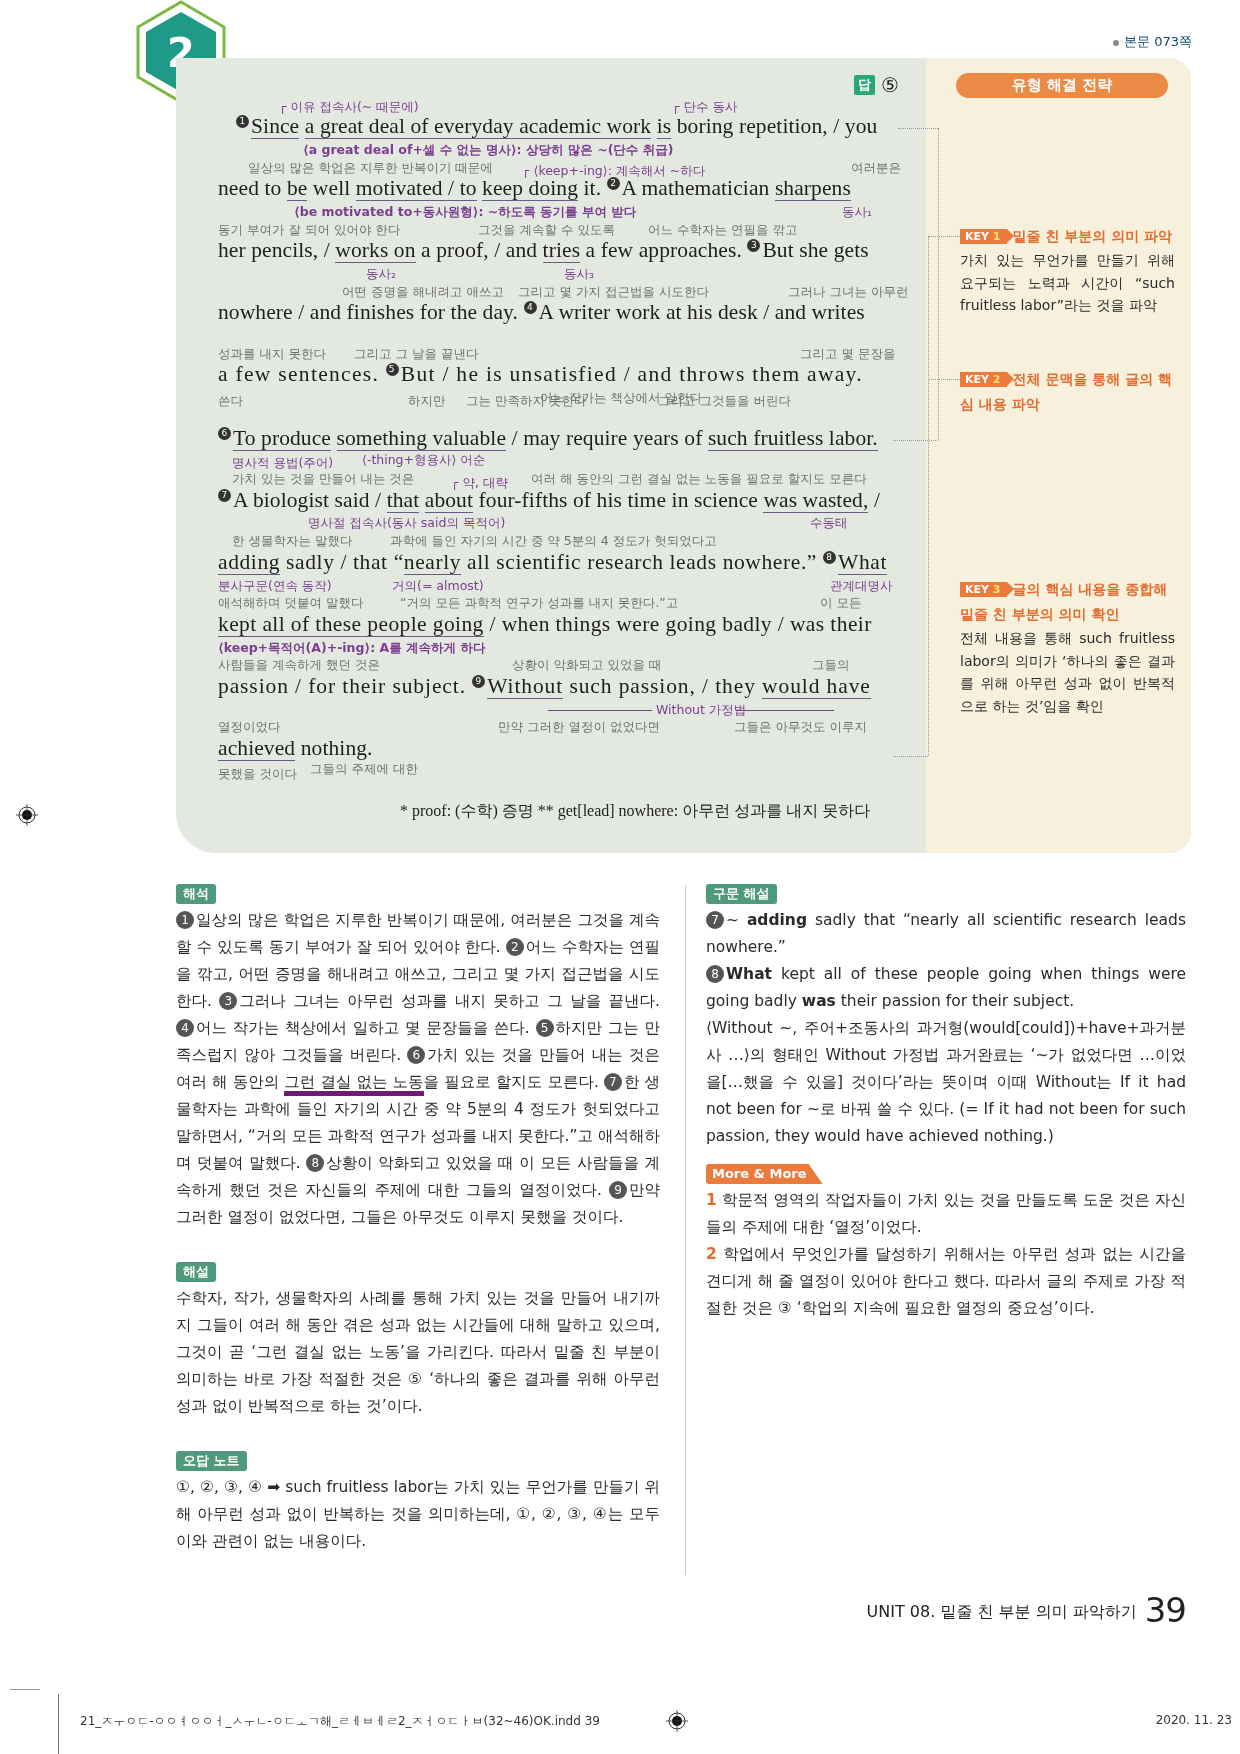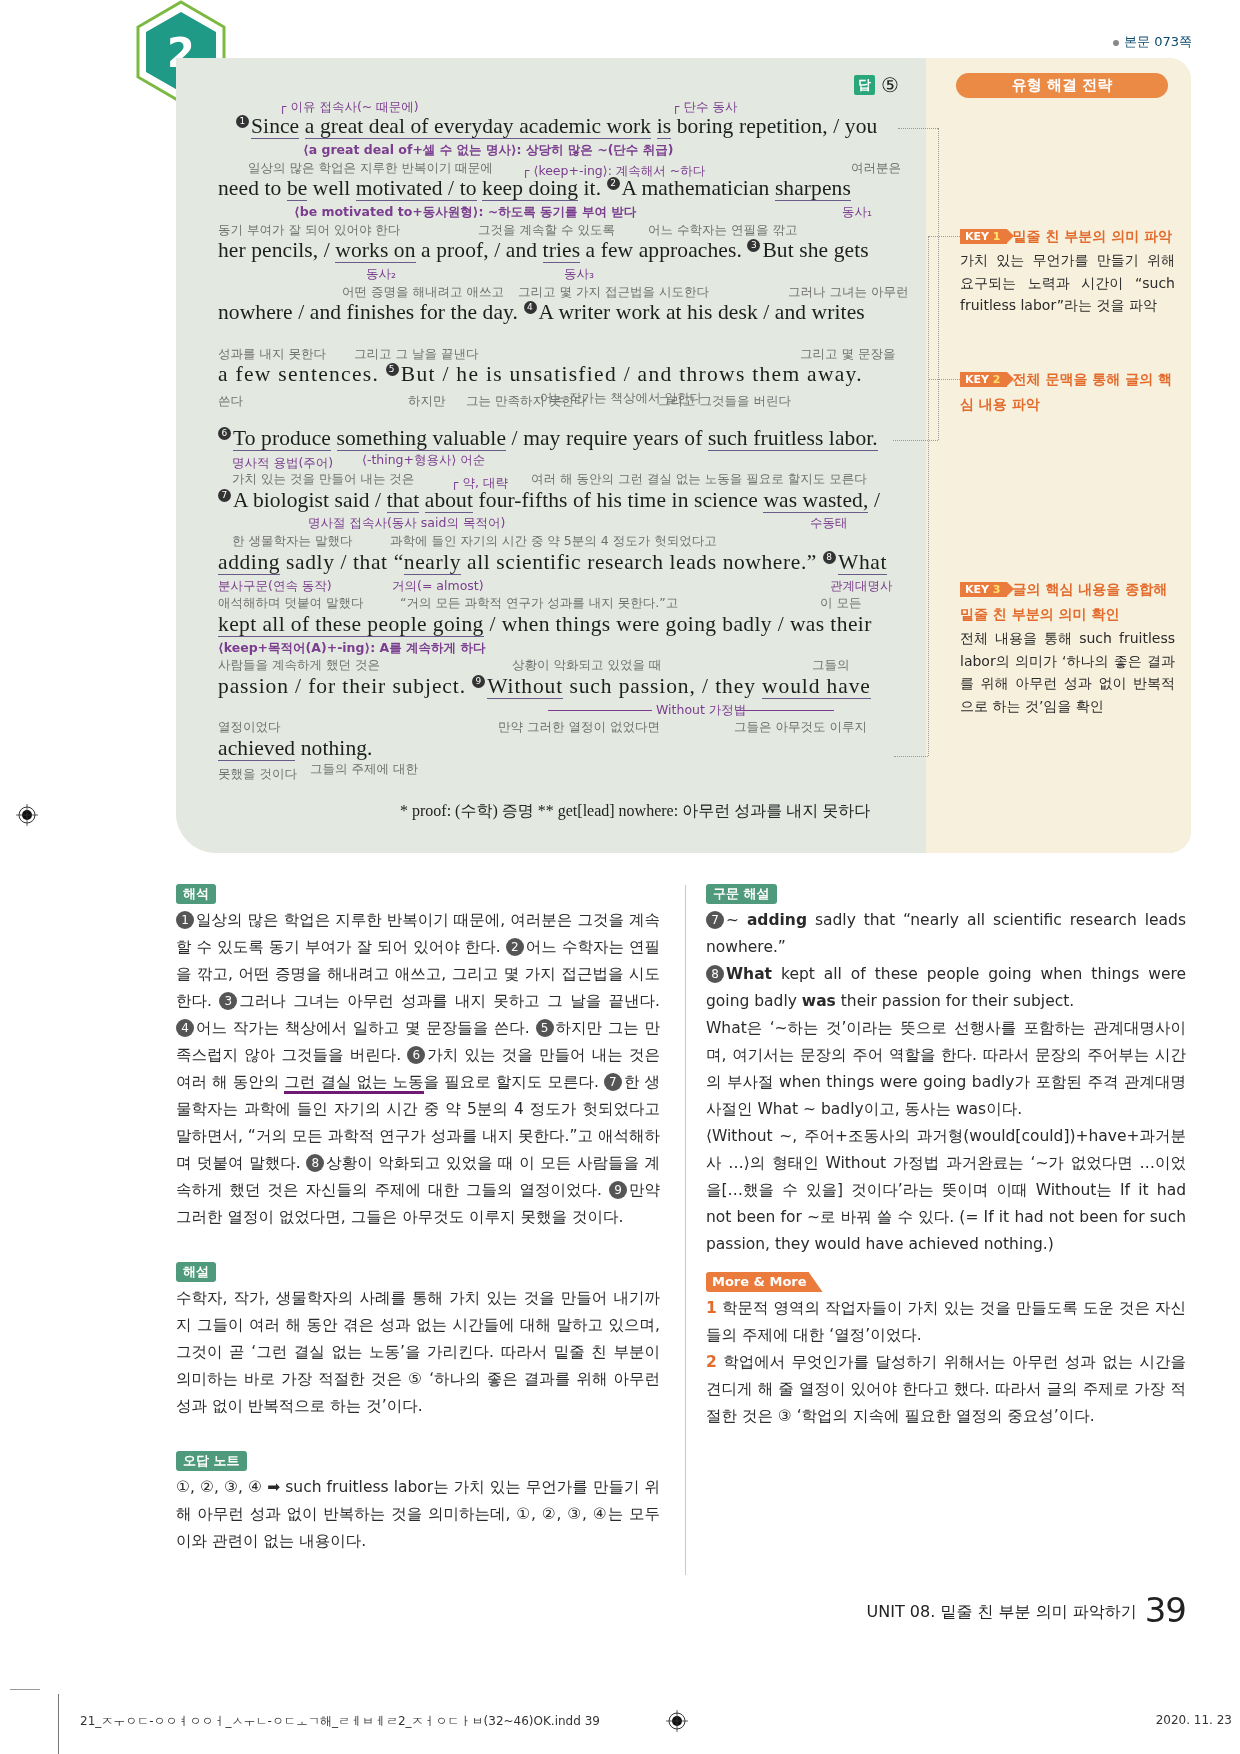--- a/index.html
+++ b/index.html
@@ -44,21 +44,21 @@
 
   
   .col { position: absolute; font-size: 15.5px; line-height: 27px; color: #2a2a2a; }
   .col-left { left: 176px; top: 880px; width: 484px; }
   .col-right { left: 706px; top: 880px; width: 480px; }
   .col-divider { position: absolute; left: 685px; top: 885px; width: 1px; height: 690px; background: #c9c9c9; }
   .sec-tag { display: inline-block; background: #4f9a7c; color: #fff; font-size: 13px; font-weight: bold; padding: 0 7px; height: 20px; line-height: 20px; border-radius: 3px; margin-bottom: 2px; }
   .more-tag { display: inline-block; background: #ea7b3c; color: #fff; font-size: 13px; font-weight: bold; padding: 0 16px 0 6px; height: 20px; line-height: 20px; clip-path: polygon(0 0, 88% 0, 100% 100%, 0 100%); border-radius: 3px 0 0 3px; margin-bottom: 2px; }
   .para { text-align: justify; }
   .circ { display: inline-block; width: 18px; height: 18px; border-radius: 50%; background: #555; color: #fff; font-size: 12px; line-height: 18px; text-align: center; vertical-align: 1px; margin-right: 2px; }
-  .ul { border-bottom: 3px solid #701a75; }
+  .ul { border-bottom: 5px solid #701a75; }
   .b { font-weight: bold; }
   .orange-n { color: #e36b2c; font-weight: bold; }
   .gap { height: 27px; }
 
   
   .unit-footer { position: absolute; right: 54px; top: 1590px; font-size: 16px; color: #222; white-space: nowrap; }
   .unit-footer .pg { font-size: 34px; font-weight: normal; vertical-align: -5px; margin-left: 8px; letter-spacing: -1px; font-family: "DejaVu Sans", sans-serif; }
   .file-footer { position: absolute; left: 80px; top: 1713px; font-size: 12px; color: #333; white-space: nowrap; }
   .date-footer { position: absolute; right: 8px; top: 1713px; font-size: 12px; color: #333; }
   .crop-line-v { position: absolute; left: 58px; top: 1694px; width: 1px; height: 60px; background: #777; }
@@ -206,21 +206,20 @@
   <div class="sec-tag">오답 노트</div>
   <div class="para"><span>①, ②, ③, ④</span> <span>➡</span> <span>such fruitless labor</span><span>는 가치 있는 무언가를 만들기 위해 아무런 성과 없이 반복하는 것을 의미하는데, ①, ②, ③, ④는 모두 이와 관련이 없는 내용이다.</span></div>
 </div>
 
 <div class="col-divider"></div>
 
 <div class="col col-right">
   <div class="sec-tag">구문 해설</div>
   <div class="para"><span class="circ">7</span><span>~ </span><span class="b">adding</span><span> sadly that “nearly all scientific research leads nowhere.”</span></div>
   <div class="para"><span class="circ">8</span><span class="b">What</span><span> kept all of these people going when things were going badly </span><span class="b">was</span><span> their passion for their subject.</span></div>
-  <div class="para">What은 ‘~하는 것’이라는 뜻으로 선행사를 포함하는 관계대명사이며, 여기서는 문장의 주어 역할을 한다. 따라서 문장의 주어부는 시간의 부사절 when things were going badly가 포함된 주격 관계대명사절인 What ~ badly이고, 동사는 was이다.</div>
   <div class="para">⟨Without ~, 주어+조동사의 과거형(would[could])+have+과거분사 …⟩의 형태인 Without 가정법 과거완료는 ‘~가 없었다면 …이었을[…했을 수 있을] 것이다’라는 뜻이며 이때 Without는 If it had not been for ~로 바꿔 쓸 수 있다. (= If it had not been for such passion, they would have achieved nothing.)</div>
   <div style="height:10px;"></div>
   <div class="more-tag">More &amp; More</div>
   <div class="para"><span class="orange-n">1</span> <span>학문적 영역의 작업자들이 가치 있는 것을 만들도록 도운 것은 자신들의 주제에 대한 ‘열정’이었다.</span></div>
   <div class="para"><span class="orange-n">2</span> <span>학업에서 무엇인가를 달성하기 위해서는 아무런 성과 없는 시간을 견디게 해 줄 열정이 있어야 한다고 했다. 따라서 글의 주제로 가장 적절한 것은 ③ ‘학업의 지속에 필요한 열정의 중요성’이다.</span></div>
 </div>
 
 <div class="unit-footer"><span>UNIT 08. 밑줄 친 부분 의미 파악하기</span><span class="pg">39</span></div>
 <div class="crop-line-h"></div>
 <div class="crop-line-v"></div>

